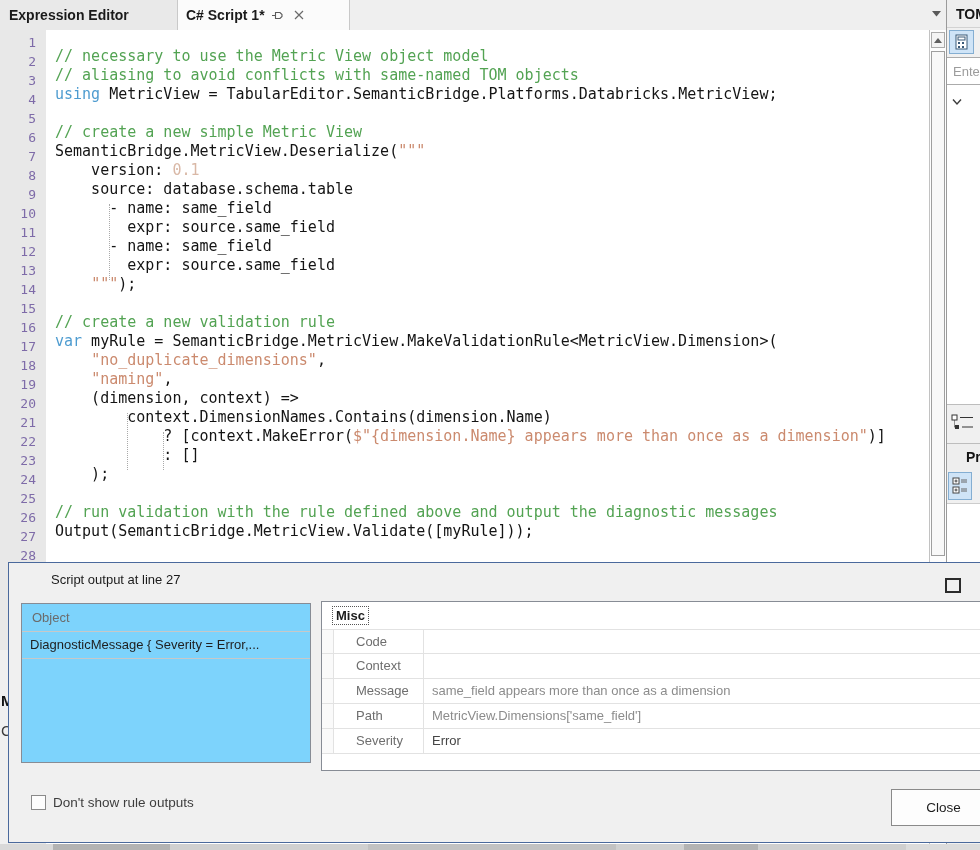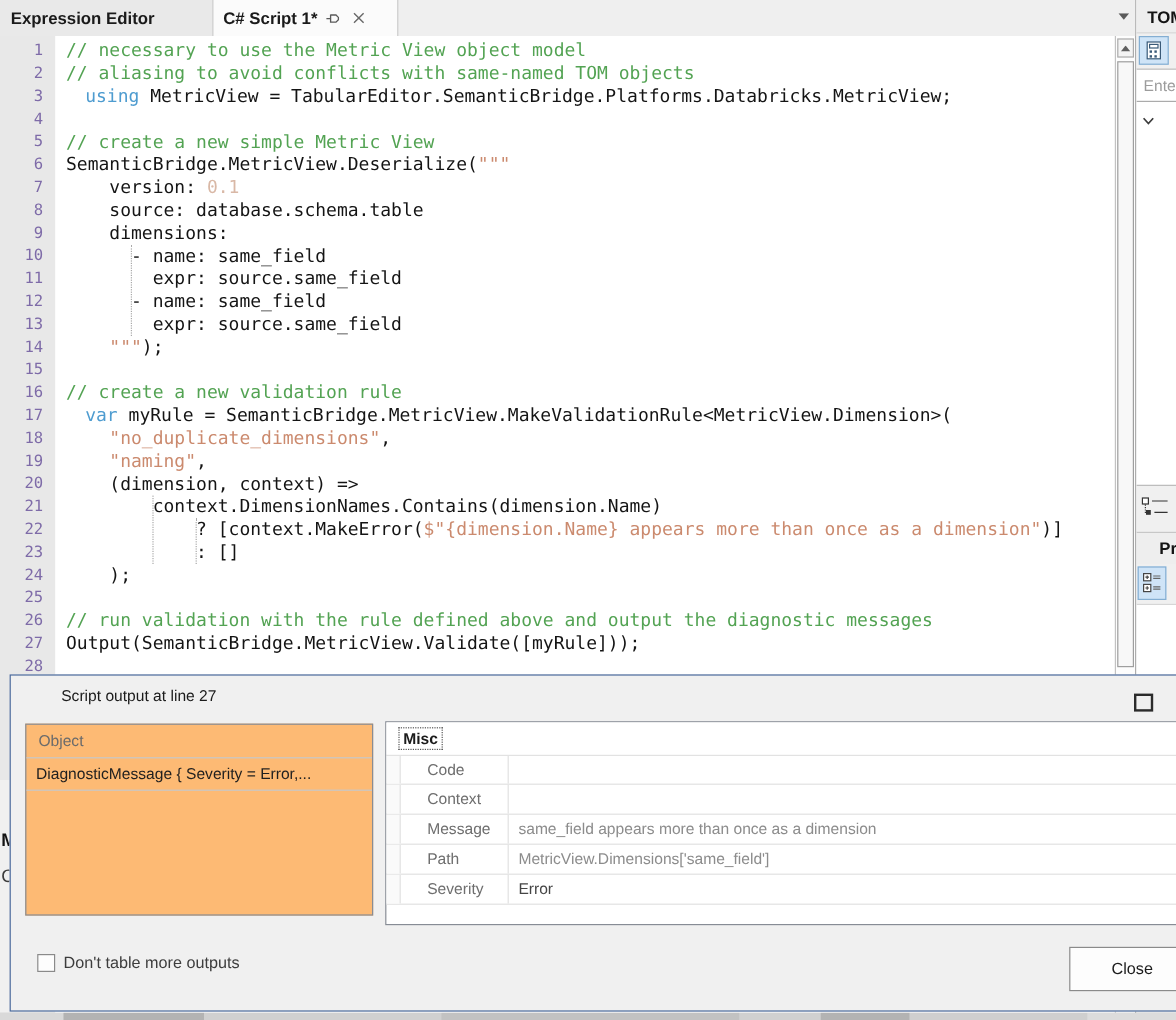--- a/index.html
+++ b/index.html
@@ -3,31 +3,31 @@
 <meta charset="utf-8">
 <style>
   html,body{margin:0;padding:0;}
   body{font-family:"Liberation Sans", sans-serif; background:#fff;}
   .screen{position:relative;width:980px;height:850px;overflow:hidden;background:#ffffff;}
 
   
   .tabstrip{position:absolute;left:0;top:0;width:946px;height:30px;background:#efefef;z-index:3;}
   .tab{position:absolute;top:0;height:30px;display:flex;align-items:center;font-weight:bold;font-size:14px;color:#1a1a1a;box-sizing:border-box;}
   .tab1{left:0;width:178px;background:#e9e9e9;border-right:1px solid #c9c9c9;padding-left:9px;}
-  .tab2{left:178px;width:154px;background:#fbfbfb;border-right:1px solid #c9c9c9;padding-left:8px;}
+  .tab2{left:178px;width:172px;background:#fbfbfb;border-right:1px solid #c9c9c9;padding-left:8px;}
   .tab-icon{display:inline-flex;align-items:center;justify-content:center;width:16px;height:16px;margin-left:5px;}
   .tab-dropdown{position:absolute;left:929px;top:7px;width:14px;height:14px;display:flex;align-items:center;justify-content:center;}
 
   
   .editor{position:absolute;left:0;top:30px;width:946px;height:814px;background:#fff;z-index:1;}
   .gutter{position:absolute;left:0;top:0;width:46px;height:100%;background:#e8e8e8;padding-top:3px;box-sizing:border-box;}
   .gutter .num{height:19px;line-height:19px;text-align:right;padding-right:10px;font-family:"DejaVu Sans Mono",monospace;font-size:13px;color:var(--line_number);}
-  .code{position:absolute;left:46px;top:0;right:17px;height:100%;padding-top:3px;padding-left:9px;box-sizing:border-box;overflow:hidden;}
+  .code{position:absolute;left:46px;top:0;right:17px;height:100%;padding-top:17px;padding-left:9px;box-sizing:border-box;overflow:hidden;}
   .code-line{height:19px;line-height:19px;white-space:pre;font-family:"DejaVu Sans Mono",monospace;font-size:15px;color:var(--code_default);}
-  .tok-c{color:var(--comment);} .tok-k{color:var(--keyword);margin-left:16px;} .tok-s{color:var(--string);} .tok-n{color:var(--number);}
+  .tok-c{color:var(--comment);} .tok-k{color:var(--keyword);} .tok-s{color:var(--string);} .tok-n{color:var(--number);}
   .indent-guide{position:absolute;width:0;border-left:1px dotted #a9a9a9;}
 
   
   .vscroll{position:absolute;right:0;top:0;width:17px;height:100%;background:#fdfdfd;border-left:1px solid #c2c2c2;box-sizing:border-box;}
   .scroll-btn{position:absolute;left:1px;top:2px;width:14px;height:16px;background:#f4f4f4;border:1px solid #ababab;box-sizing:border-box;display:flex;align-items:center;justify-content:center;}
   .scroll-thumb{position:absolute;left:1px;top:21px;width:14px;height:505px;background:#f8f8f8;border:1px solid #9f9f9f;box-sizing:border-box;}
 
   
   .rp-divider{position:absolute;left:946px;top:0;width:1px;height:850px;background:#9a9a9a;z-index:2;}
   .rightpanel{position:absolute;left:947px;top:0;width:33px;height:850px;background:#f0f0f0;z-index:2;overflow:hidden;}
@@ -49,21 +49,21 @@
   .bg-m{position:absolute;left:1px;top:42px;font-weight:bold;font-size:15px;color:#141414;}
   .bg-c{position:absolute;left:1px;top:72px;font-size:15px;color:#3c3c3c;}
   .bottom-strip{position:absolute;left:0;top:844px;width:980px;height:6px;background:#c4c4c4;z-index:6;}
   .bs-seg{position:absolute;top:0;height:6px;}
 
   
   .dialog{position:absolute;left:8px;top:562px;width:980px;height:281px;background:#f0f0f0;border:1px solid var(--dialog_border);box-sizing:border-box;z-index:10;}
   .dialog-title{position:absolute;left:14px;top:9px;font-size:13px;color:#1b1b1b;margin-left:28px;}
   .restore-icon{position:absolute;left:936px;top:15px;width:12px;height:11px;border:2px solid #2b2b2b;box-sizing:content-box;background:transparent;}
 
-  .objlist{position:absolute;left:12px;top:40px;width:290px;height:160px;background:#fdba74;border:1px solid #878c95;box-sizing:border-box;}
+  .objlist{position:absolute;left:12px;top:40px;width:290px;height:160px;background:#7dd3fc;border:1px solid #878c95;box-sizing:border-box;}
   .objlist-header{height:27px;line-height:27px;padding-left:10px;font-size:13px;color:#6b6b6b;border-bottom:1px solid #c8c8c8;}
   .obj-item{height:26px;line-height:26px;padding-left:8px;font-size:13px;color:#1f1f1f;border-bottom:1px solid #c8c8c8;white-space:nowrap;overflow:hidden;}
 
   .propgrid{position:absolute;left:312px;top:38px;width:746px;height:170px;background:#ffffff;border:1px solid #878c95;box-sizing:border-box;}
   .prop-category{height:27px;display:flex;align-items:center;padding-left:11px;background:#ffffff;}
   .cat-label{font-weight:bold;font-size:13px;color:#1b1b1b;outline:1px dotted #555;padding:1px 3px;}
   .pg-row{display:flex;height:25px;border-bottom:1px solid #e2e2e2;box-sizing:border-box;}
   .pg-row:first-of-type{border-top:1px solid #e2e2e2;}
   .pg-gutter{width:12px;border-right:1px solid #e2e2e2;background:#fafafa;box-sizing:border-box;}
   .pg-label{width:90px;border-right:1px solid #e2e2e2;box-sizing:border-box;padding-left:22px;font-size:13px;color:#6e6e6e;line-height:24px;white-space:nowrap;overflow:hidden;}
@@ -139,21 +139,20 @@
       <div class="indent-guide" style="left:81px;top:383px;height:57px;"></div>
       <div class="indent-guide" style="left:117px;top:402px;height:38px;"></div>
     <div class="code-line"><span class="tok-c">// necessary to use the Metric View object model</span></div>
         <div class="code-line"><span class="tok-c">// aliasing to avoid conflicts with same-named TOM objects</span></div>
         <div class="code-line"><span class="tok-k">using</span><span class="tok-d"> MetricView = TabularEditor.SemanticBridge.Platforms.Databricks.MetricView;</span></div>
         <div class="code-line"></div>
         <div class="code-line"><span class="tok-c">// create a new simple Metric View</span></div>
         <div class="code-line"><span class="tok-d">SemanticBridge.MetricView.Deserialize(</span><span class="tok-s">"""</span></div>
         <div class="code-line"><span class="tok-d">    version: </span><span class="tok-n">0.1</span></div>
         <div class="code-line"><span class="tok-d">    source: database.schema.table</span></div>
-        <div class="code-line"><span class="tok-d">    dimensions:</span></div>
         <div class="code-line"><span class="tok-d">      - name: same_field</span></div>
         <div class="code-line"><span class="tok-d">        expr: source.same_field</span></div>
         <div class="code-line"><span class="tok-d">      - name: same_field</span></div>
         <div class="code-line"><span class="tok-d">        expr: source.same_field</span></div>
         <div class="code-line"><span class="tok-d">    </span><span class="tok-s">"""</span><span class="tok-d">);</span></div>
         <div class="code-line"></div>
         <div class="code-line"><span class="tok-c">// create a new validation rule</span></div>
         <div class="code-line"><span class="tok-k">var</span><span class="tok-d"> myRule = SemanticBridge.MetricView.MakeValidationRule&lt;MetricView.Dimension&gt;(</span></div>
         <div class="code-line"><span class="tok-d">    </span><span class="tok-s">"no_duplicate_dimensions"</span><span class="tok-d">,</span></div>
         <div class="code-line"><span class="tok-d">    </span><span class="tok-s">"naming"</span><span class="tok-d">,</span></div>
@@ -287,18 +286,18 @@
           <div class="pg-row">
             <div class="pg-gutter"></div>
             <div class="pg-label">Severity</div>
             <div class="pg-value strong">Error</div>
           </div>
         </div>
     </div>
 
     <label class="chk">
       <span class="box"></span>
-      <span>Don't table more outputs</span>
+      <span>Don't show rule outputs</span>
     </label>
     <button class="close-btn">Close</button>
   </div>
 
 </div>
 
 </body></html>

